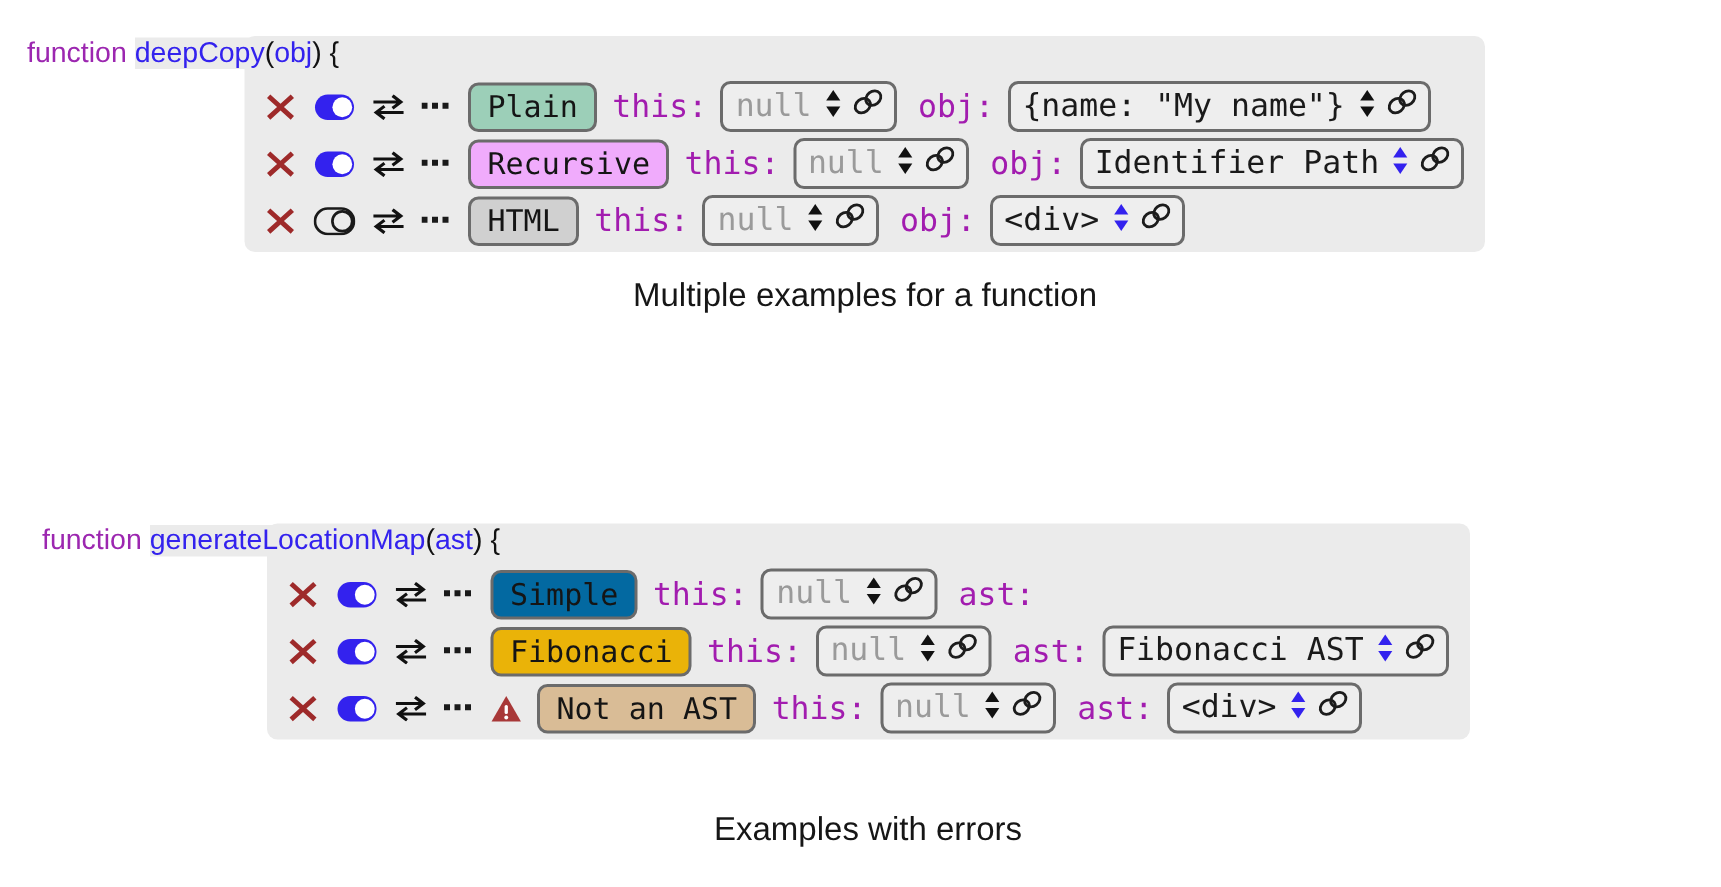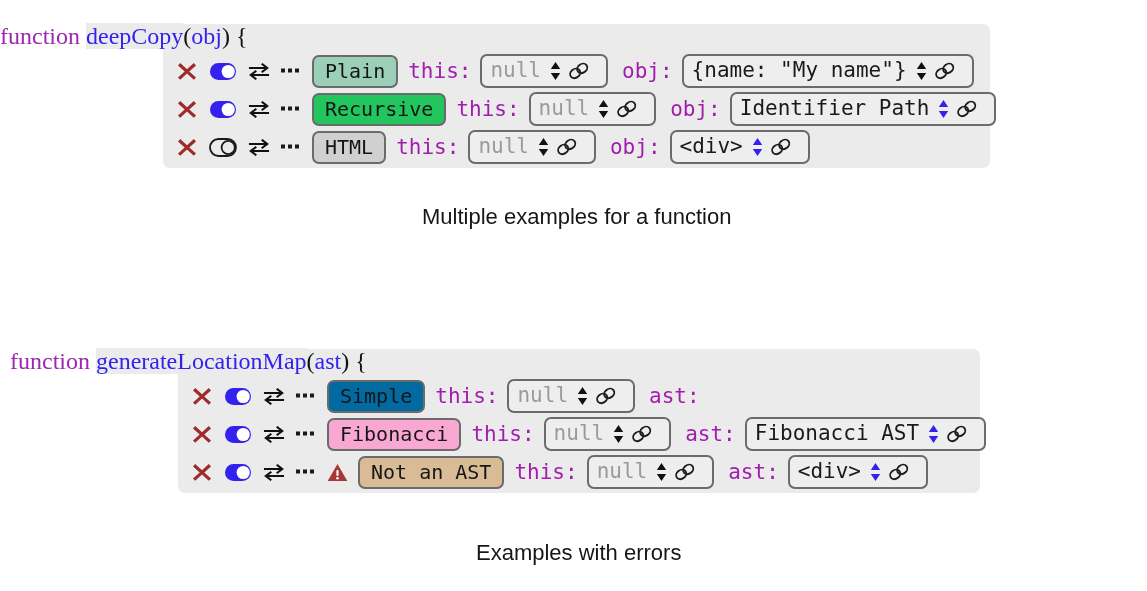--- a/index.html
+++ b/index.html
@@ -32,24 +32,25 @@
   .panel {
     position: absolute;
     background: #ebebeb;
     border-radius: 7px;
     z-index: 0;
   }
 
   .sig {
     position: relative;
     z-index: 2;
-    font-family: Liberation Serif, serif;
-    font-size: 24px;
+    font-family: Liberation Sans, sans-serif;
+    font-size: 19px;
     line-height: 32px;
     white-space: pre;
+    padding-left: 18px;
   }
   .kw    { color: #9c27b0; }
   .fname { color: #3322ee; background: #ebebeb; }
   .punc  { color: #111111; }
   .param { color: #3322ee; }
 
   
   .rows {
     position: relative;
     z-index: 2;
@@ -119,25 +120,24 @@
     font-size: 21px;
     line-height: 21px;
     color: #a21caf;
     margin-right: 9px;
     flex: none;
   }
 
   
   .field {
     display: flex;
-    align-items: center;
     border: 2px solid #6b6b6b;
     border-radius: 7px;
     background: #eeeeee;
-    padding: 3px 17px 4px 8px;
+    padding: 3px 7px 4px 8px;
     margin-right: 14px;
     flex: none;
   }
   .fval {
     font-family: "DejaVu Sans Mono", "Liberation Mono", monospace;
     font-size: 21px;
     line-height: 23px;
     color: #1a1a1a;
     margin-right: 9px;
   }
@@ -155,21 +155,21 @@
   }
 
   
   .caption {
     position: absolute;
     font-family: "Liberation Sans", sans-serif;
     font-size: 22px;
     color: #161616;
     white-space: nowrap;
   }
-  #cap-0 { left: 379px; top: 204px; }
+  #cap-0 { left: 379px; top: 184px; }
   #cap-1 { left: 412px; top: 540px; }
 </style>
 </head>
 <body>
 
 <div id="blocks-root">
     <div class="block" id="block-0"><div class="codewrap"><div class="panel" style="left: 163px; width: 827.406px; top: 4px; height: 144px;"></div><div class="sig"><span class="kw">function</span> <span class="fname">deepCopy</span><span class="punc">(</span><span class="param">obj</span><span class="punc">)</span><span class="punc"> {</span></div><div class="rows">
           <div class="row">
             <svg class="ic-x" viewBox="0 0 20 20" xmlns="http://www.w3.org/2000/svg">
               <path d="M3.2 2 L10 8.2 L16.8 2 L19 4.4 L12.3 10.4 L19 16.4 L16.8 18.8 L10 12.6 L3.2 18.8 L1 16.4 L7.7 10.4 L1 4.4 Z" fill="#9e2a2a"></path>
@@ -227,21 +227,21 @@
             </svg>
             <svg class="ic-swap" viewBox="0 0 22 18" xmlns="http://www.w3.org/2000/svg">
               <path d="M2 6 H18 M14.5 2.4 L19.2 6 L14.5 9.6" fill="none" stroke="#111" stroke-width="2.1" stroke-linecap="square" stroke-linejoin="miter"></path>
               <path d="M20 13 H4 M7.5 9.4 L2.8 13 L7.5 16.6" fill="none" stroke="#111" stroke-width="2.1" stroke-linecap="square" stroke-linejoin="miter"></path>
             </svg>
             <svg class="ic-dots" viewBox="0 0 19 8" xmlns="http://www.w3.org/2000/svg">
               <rect x="0" y="1.5" width="4" height="4" fill="#1a1a1a"></rect>
               <rect x="7" y="1.5" width="4" height="4" fill="#1a1a1a"></rect>
               <rect x="14" y="1.5" width="4" height="4" fill="#1a1a1a"></rect>
             </svg>
-            <span class="tag" style="background:#22c55e">Recursive</span>
+            <span class="tag" style="background:#f0abfc">Recursive</span>
             <span class="lbl">this:</span>
             <span class="field">
               <span class="fval muted">null</span>
               <svg class="stepper" viewBox="0 0 11 20" xmlns="http://www.w3.org/2000/svg">
                 <path d="M5.5 1 L10.2 8 L0.8 8 Z" fill="#111111"></path>
                 <path d="M5.5 19 L10.2 12 L0.8 12 Z" fill="#111111"></path>
               </svg>
               <svg class="ic-link" viewBox="0 0 21 18" xmlns="http://www.w3.org/2000/svg">
                 <g fill="none" stroke="#1c1c1c" stroke-width="1.9">
                   <ellipse cx="7.2" cy="11.4" rx="5.4" ry="4.4" transform="rotate(-38 7.2 11.4)"></ellipse>
@@ -358,21 +358,21 @@
             </svg>
             <svg class="ic-swap" viewBox="0 0 22 18" xmlns="http://www.w3.org/2000/svg">
               <path d="M2 6 H18 M14.5 2.4 L19.2 6 L14.5 9.6" fill="none" stroke="#111" stroke-width="2.1" stroke-linecap="square" stroke-linejoin="miter"></path>
               <path d="M20 13 H4 M7.5 9.4 L2.8 13 L7.5 16.6" fill="none" stroke="#111" stroke-width="2.1" stroke-linecap="square" stroke-linejoin="miter"></path>
             </svg>
             <svg class="ic-dots" viewBox="0 0 19 8" xmlns="http://www.w3.org/2000/svg">
               <rect x="0" y="1.5" width="4" height="4" fill="#1a1a1a"></rect>
               <rect x="7" y="1.5" width="4" height="4" fill="#1a1a1a"></rect>
               <rect x="14" y="1.5" width="4" height="4" fill="#1a1a1a"></rect>
             </svg>
-            <span class="tag" style="background:#f9a8d4">Fibonacci</span>
+            <span class="tag" style="background:#eab308">Fibonacci</span>
             <span class="lbl">this:</span>
             <span class="field">
               <span class="fval muted">null</span>
               <svg class="stepper" viewBox="0 0 11 20" xmlns="http://www.w3.org/2000/svg">
                 <path d="M5.5 1 L10.2 8 L0.8 8 Z" fill="#111111"></path>
                 <path d="M5.5 19 L10.2 12 L0.8 12 Z" fill="#111111"></path>
               </svg>
               <svg class="ic-link" viewBox="0 0 21 18" xmlns="http://www.w3.org/2000/svg">
                 <g fill="none" stroke="#1c1c1c" stroke-width="1.9">
                   <ellipse cx="7.2" cy="11.4" rx="5.4" ry="4.4" transform="rotate(-38 7.2 11.4)"></ellipse>

